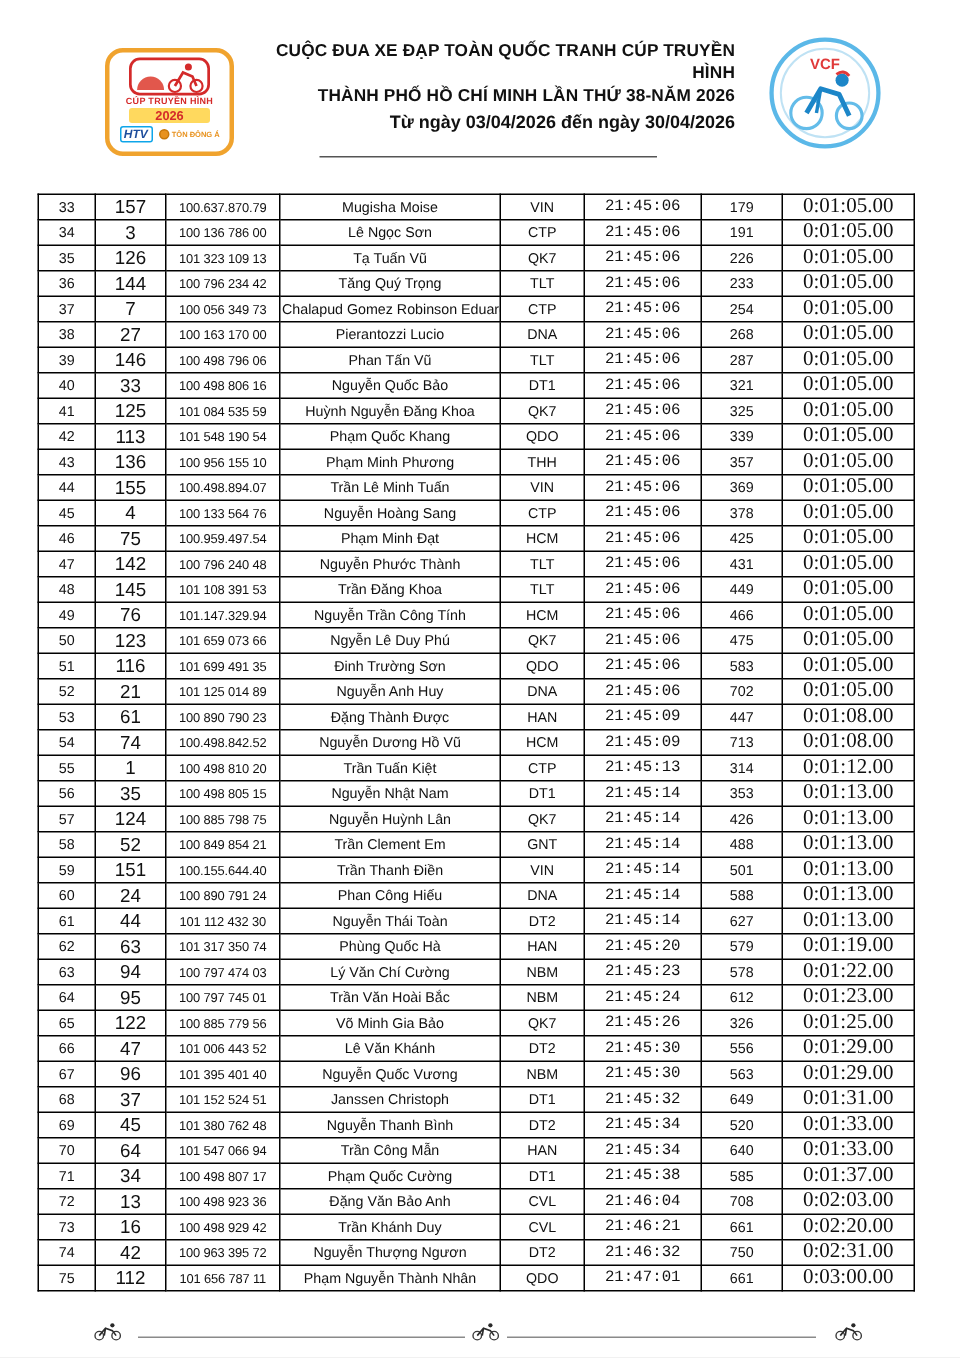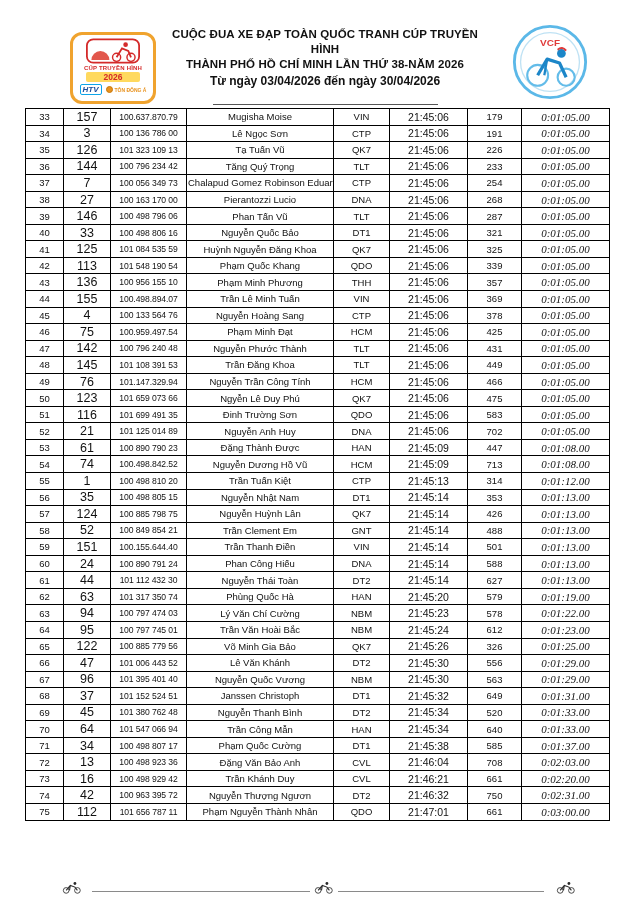--- a/index.html
+++ b/index.html
@@ -13,21 +13,21 @@
     font-family: "Liberation Sans", "DejaVu Sans", sans-serif;
     color: #111;
     overflow: hidden;
   }
 
   
   .header { position: absolute; top: 0; left: 0; width: 640px; height: 112px; }
 
   .title-block {
     position: absolute; left: 160px; top: 27px; width: 330px;
-    text-align: center;
+    text-align: right;
   }
   .title-line { font-weight: bold; font-size: 11.5px; line-height: 15px; letter-spacing: 0.1px; }
   .date-line  { font-weight: bold; font-size: 12px; line-height: 14px; margin-top: 2px; }
   .title-rule {
     width: 225px; height: 0; margin: 16px auto 0 auto;
     border-bottom: 1.4px solid #555;
   }
 
   
   .badge {
@@ -48,41 +48,41 @@
   .htv-mark { font-size: 8px; font-weight: bold; font-style: italic; color: #1F4E9C; border: 1px solid #0ea5e9; padding: 0 2px; border-radius: 2px; }
   .tda-mark { display: flex; align-items: center; gap: 2px; }
   .tda-dot { width: 7px; height: 7px; border-radius: 50%; background: #E8921E; border: 1px solid #c77708; }
   .tda-text { font-size: 5px; font-weight: bold; color: #E8921E; white-space: nowrap; }
 
   
   .vcf { position: absolute; left: 512px; top: 24px; width: 76px; height: 76px; }
 
   
   table.results {
-    position: absolute; left: 25px; top: 108px;
+    position: absolute; left: 25px; top: 129px;
     width: 584px; table-layout: fixed;
     border-collapse: collapse;
   }
   table.results { border: 1.6px solid #000; }
   table.results td {
     border: 1px solid #000;
     height: 16.55px;
     text-align: center;
     vertical-align: middle;
     overflow: hidden; white-space: nowrap;
     padding: 0 1px;
   }
   td.col-rank   { font-size: 9.5px; }
   td.col-bib    { font-size: 12.5px; }
   td.col-id     { font-size: 8.6px; letter-spacing: -0.1px; }
   td.col-name   { font-size: 9.5px; text-align: left; padding-left: 3px; }
   td.col-team   { font-size: 9.5px; }
-  td.col-time   { font-family: Liberation Sans, sans-serif; font-size: 10.5px; }
+  td.col-time   { font-family: Liberation Mono, monospace; font-size: 10.5px; }
   td.col-points { font-size: 9.5px; }
-  td.col-gap    { font-family: "Liberation Serif", "DejaVu Serif", serif; font-size: 11px; font-style: italic; }
+  td.col-gap    { font-family: "Liberation Serif", "DejaVu Serif", serif; font-size: 14px; }
 
   
   .footer { position: absolute; left: 0; top: 876px; width: 640px; height: 26px; }
   .footer-inner { position: relative; width: 100%; height: 100%; }
   .cyclist-glyph { position: absolute; top: 4px; width: 20px; height: 15px; }
   .cg-1 { left: 62px; }
   .cg-2 { left: 314px; }
   .cg-3 { left: 556px; }
   .footer-line { position: absolute; top: 15px; height: 0; border-bottom: 1.2px solid #8a8a8a; }
   .fl-1 { left: 92px;  width: 218px; }

